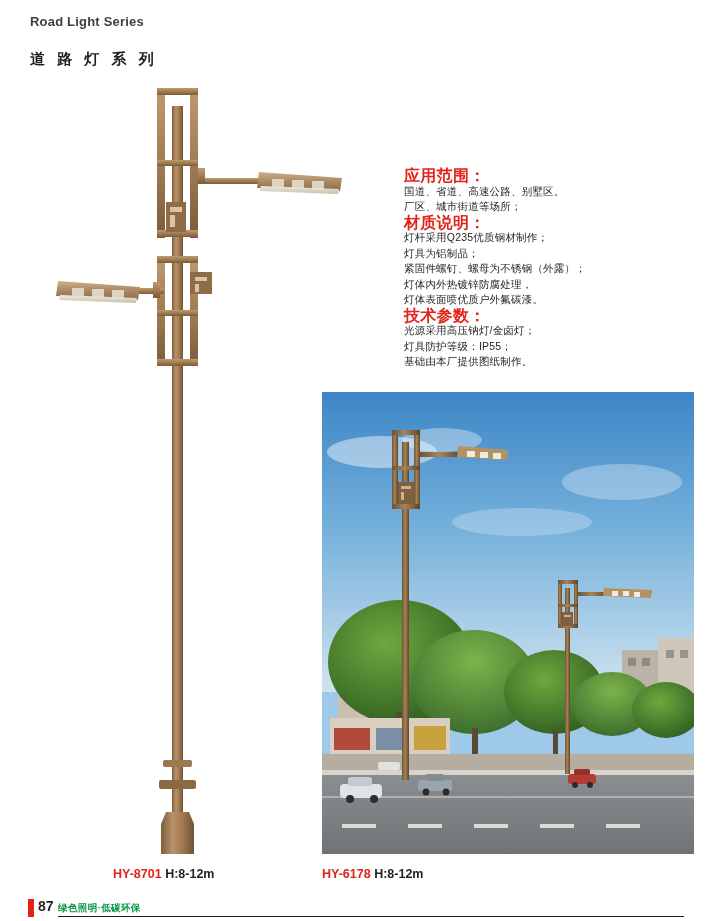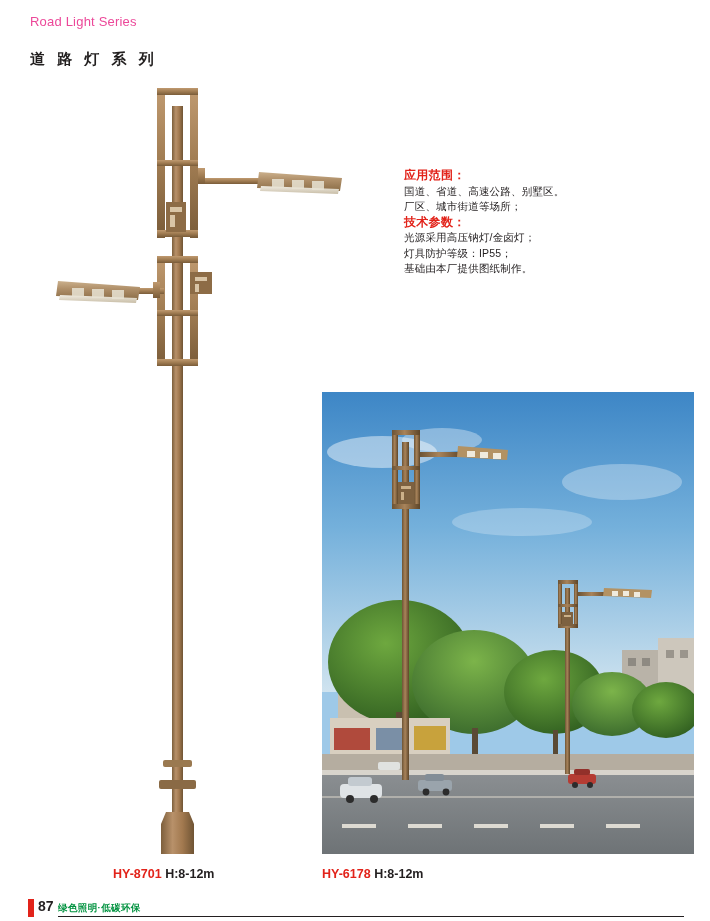--- a/index.html
+++ b/index.html
@@ -21,22 +21,22 @@
   }
 
   
   .header {
     position: absolute;
     left: 30px;
     top: 14px;
   }
   .header-en {
     font-size: 13px;
-    font-weight: normal;
-    color: #ec4899;
+    font-weight: bold;
+    color: #404040;
     letter-spacing: 0.2px;
     line-height: 16px;
   }
   .header-cn {
     font-size: 15px;
     font-weight: bold;
     color: #221f1f;
     letter-spacing: 4px;
     line-height: 20px;
     margin-top: 19px;
@@ -44,21 +44,21 @@
 
   
   .specs {
     position: absolute;
     left: 404px;
     top: 168px;
     width: 290px;
   }
   .spec-heading {
     color: #e2231a;
-    font-size: 12px;
+    font-size: 16px;
     font-weight: bold;
     line-height: 15.5px;
     letter-spacing: 0.3px;
   }
   .spec-line {
     color: #231f20;
     font-size: 10.5px;
     line-height: 15.5px;
     letter-spacing: 0.2px;
   }
@@ -229,20 +229,28 @@
         <rect x="92" y="230" width="12" height="9" fill="#e8e3d4" opacity="0.85"></rect>
       </g>
     </svg>
   </div>
 
   <div class="specs">
     <div>
       <div class="spec-heading">应用范围：</div>
       <div class="spec-line">国道、省道、高速公路、别墅区。</div>
       <div class="spec-line">厂区、城市街道等场所；</div>
+    </div>
+    <div>
+      <div class="spec-heading">材质说明：</div>
+      <div class="spec-line">灯杆采用Q235优质钢材制作；</div>
+      <div class="spec-line">灯具为铝制品；</div>
+      <div class="spec-line">紧固件螺钉、螺母为不锈钢（外露）；</div>
+      <div class="spec-line">灯体内外热镀锌防腐处理，</div>
+      <div class="spec-line">灯体表面喷优质户外氟碳漆。</div>
     </div>
     <div>
       <div class="spec-heading">技术参数：</div>
       <div class="spec-line">光源采用高压钠灯/金卤灯；</div>
       <div class="spec-line">灯具防护等级：IP55；</div>
       <div class="spec-line">基础由本厂提供图纸制作。</div>
     </div>
   </div>
 
   <div class="photo-frame">

